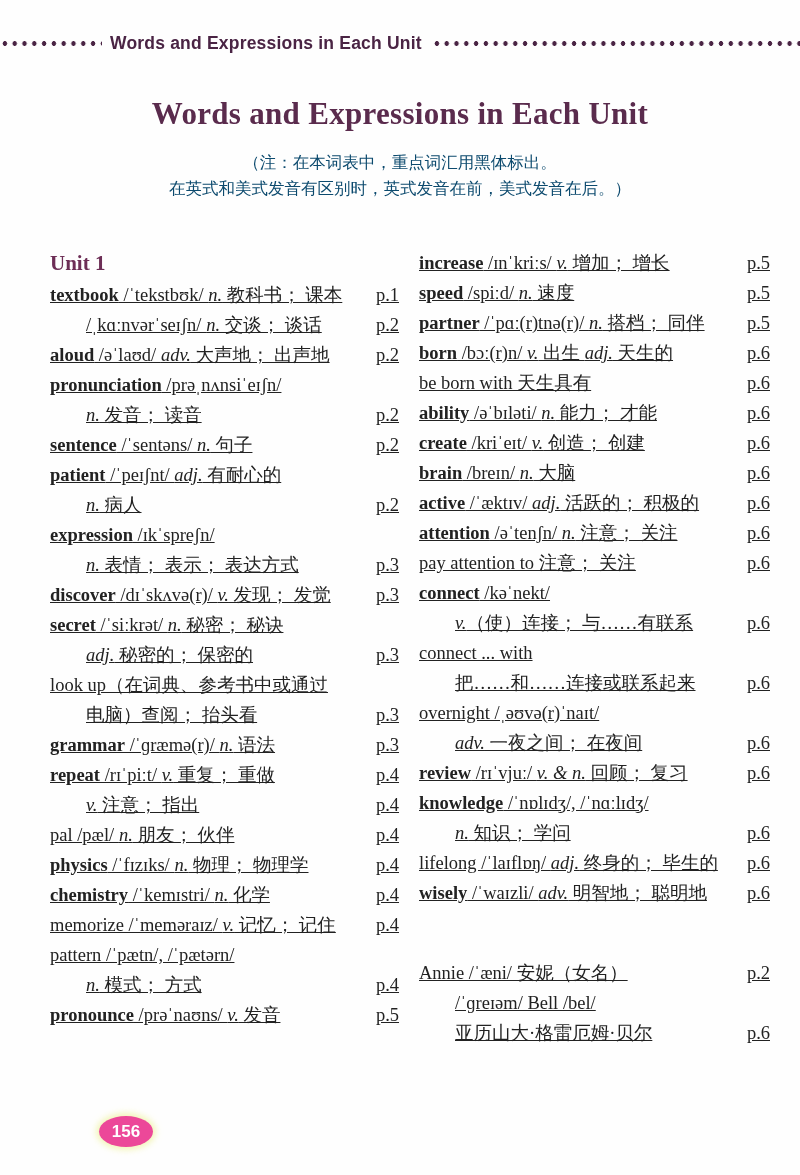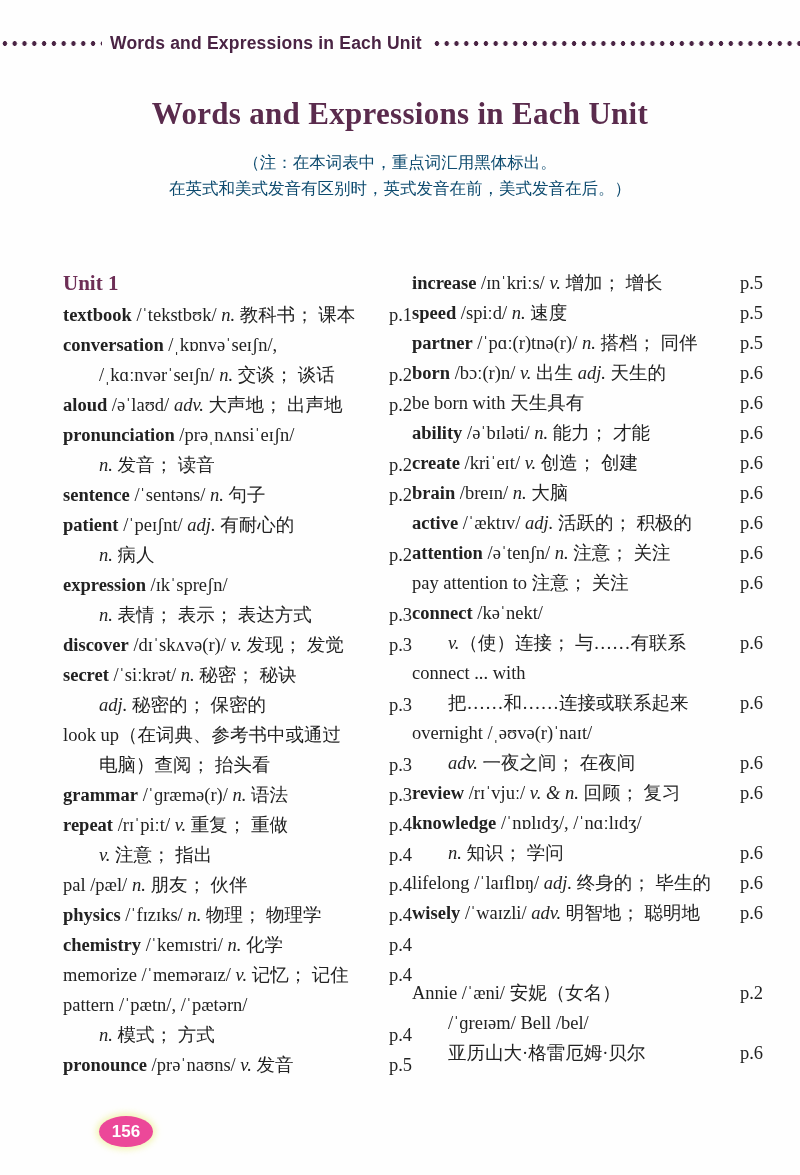--- a/index.html
+++ b/index.html
@@ -34,33 +34,33 @@
     position:absolute;top:96px;left:0;right:0;
     text-align:center;font-weight:700;font-size:31px;color:#5a2b4d;
     letter-spacing:.3px;
   }
   .note{
     position:absolute;top:150px;left:0;right:0;
     text-align:center;font-size:16.5px;color:#0c4a6e;line-height:26px;
   }
   
   .cols{
-    position:absolute;top:268px;left:50px;width:720px;
-    display:flex;margin-left:13px;
+    position:absolute;top:248px;left:50px;width:720px;
+    display:flex;gap:20px;
   }
   .col{display:flex;flex-direction:column;}
   .col-left{width:349px;}
   .col-right{width:351px;}
   .unit-heading{
     height:32px;line-height:30px;
     font-weight:700;font-size:21px;color:#6d2e56;
   }
   .row{
     display:flex;align-items:flex-start;
-    line-height:30px;font-size:18.5px;white-space:nowrap;
+    line-height:30px;font-size:18.5px;white-space:nowrap;text-decoration:underline;
   }
   .row .seg{flex:1;overflow:visible;}
   .row.ind .seg{padding-left:36px;}
   .pg{margin-left:6px;}
   .bold{font-weight:700;}
   .ital{font-style:italic;}
   .gap-row{height:50px;}
   
   .page-badge{
     position:absolute;left:99px;top:1116px;width:54px;height:31px;
@@ -87,24 +87,20 @@
   <div>在英式和美式发音有区别时，英式发音在前，美式发音在后。）</div>
 </div>
 
 <div class="cols">
   <div class="col col-left">
     <div class="unit-heading">Unit 1</div>
   <div class="row">
         <span class="seg"><span class="bold">textbook</span><span> /ˈtekstbʊk/ </span><span class="ital">n.</span><span> 教科书； 课本</span></span>
         <span class="pg">p.1</span>
       </div>
-      <div class="row">
-        <span class="seg"><span class="bold">conversation</span><span> /ˌkɒnvəˈseɪʃn/,</span></span>
-        <span class="pg"></span>
-      </div>
       <div class="row ind">
         <span class="seg"><span>/ˌkɑːnvərˈseɪʃn/ </span><span class="ital">n.</span><span> 交谈； 谈话</span></span>
         <span class="pg">p.2</span>
       </div>
       <div class="row">
         <span class="seg"><span class="bold">aloud</span><span> /əˈlaʊd/ </span><span class="ital">adv.</span><span> 大声地； 出声地</span></span>
         <span class="pg">p.2</span>
       </div>
       <div class="row">
         <span class="seg"><span class="bold">pronunciation</span><span> /prəˌnʌnsiˈeɪʃn/</span></span>

